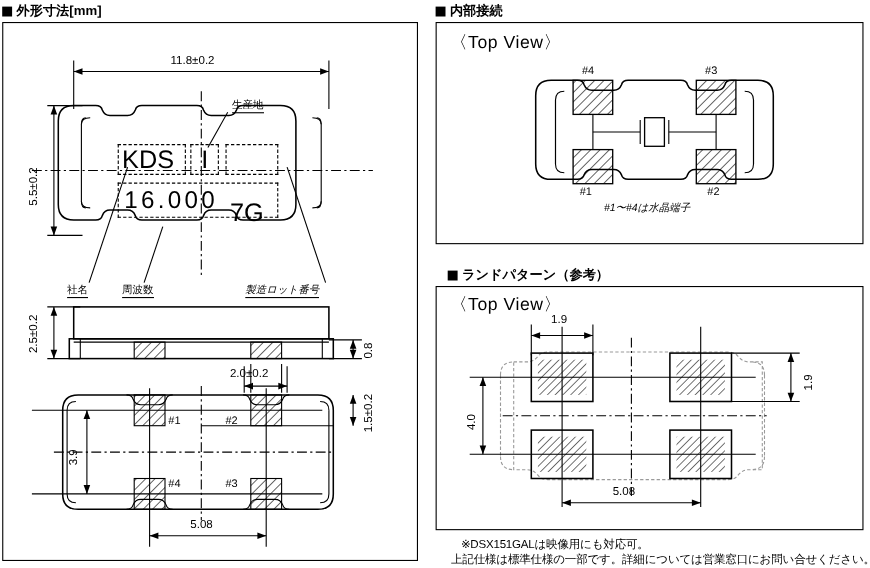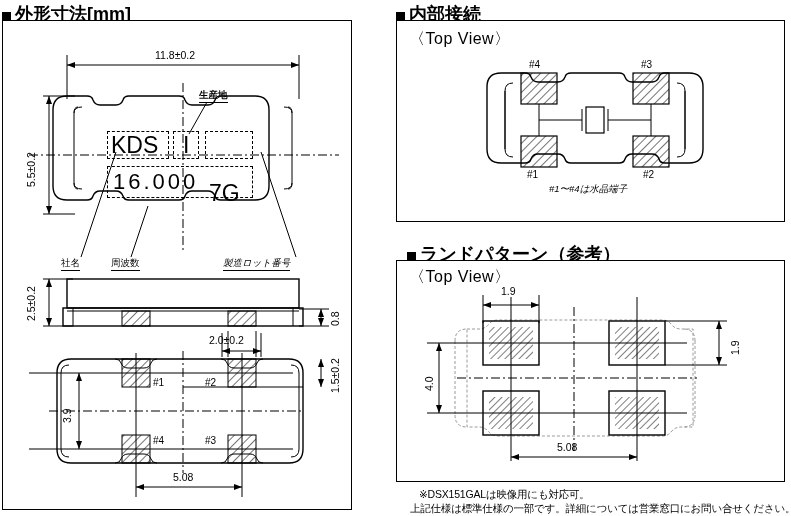--- a/index.html
+++ b/index.html
@@ -1,19 +1,19 @@
 <!DOCTYPE html>
 <html><head>
 <meta charset="utf-8">
 <style>
   html,body{margin:0;padding:0;background:#fff;}
   body{width:791px;height:516px;position:relative;overflow:hidden;
        font-family:"Liberation Sans","DejaVu Sans",sans-serif;color:#000;}
   .panel{position:absolute;border:1px solid #000;box-sizing:border-box;background:#fff;}
-  .sec-title{position:absolute;font-size:18px;font-weight:bold;white-space:nowrap;letter-spacing:0px;}
+  .sec-title{position:absolute;font-size:12px;font-weight:bold;white-space:nowrap;letter-spacing:0px;}
   .sq{display:inline-block;width:9px;height:9px;background:#000;margin-right:4px;vertical-align:-1px;}
   .unit-mm{position:absolute;font-size:12.5px;font-weight:bold;}
   .tv{position:absolute;font-size:16px;white-space:nowrap;letter-spacing:0.5px;}
   .dim{position:absolute;font-size:10.5px;white-space:nowrap;letter-spacing:0px;}
   .dimv{position:absolute;font-size:10.5px;white-space:nowrap;
         transform-origin:0 0;transform:rotate(-90deg);}
   .lbl{position:absolute;font-size:9.5px;white-space:nowrap;}
   .lblu{position:absolute;font-size:9.5px;white-space:nowrap;border-bottom:1px solid #000;}
   .note{position:absolute;font-size:10.5px;white-space:nowrap;letter-spacing:-0.2px;}
   svg{position:absolute;left:0;top:0;overflow:visible;}
@@ -28,21 +28,21 @@
   .freq{position:absolute;font-size:22px;letter-spacing:3px;line-height:1;}
   .pin{position:absolute;font-size:10px;white-space:nowrap;}
 </style>
 </head>
 <body>
 
 <div class="sec-title" style="left:2px;top:2px;">
   <span class="sq"></span><span>外形寸法[mm]</span>
 </div>
 
-<div class="panel" id="p-outline" style="left:2px;top:20px;width:350px;height:490px;">
+<div class="panel" id="p-outline" style="left:2px;top:20px;width:378px;height:490px;">
 
   <svg width="378" height="490">
 
     <g class="ln th1">
       <line x1="64" y1="34" x2="64" y2="78"></line>
       <line x1="296" y1="34" x2="296" y2="78"></line>
       <line x1="64" y1="44" x2="296" y2="44"></line>
       <path d="M64 44 l8 -3 v6 z" fill="#000" stroke="none"></path>
       <path d="M296 44 l-8 -3 v6 z" fill="#000" stroke="none"></path>
     </g>
@@ -182,21 +182,21 @@
 
   <div class="markbox" style="left:170px;top:110px;width:26px;height:28px;"></div>
   <div class="mark" style="left:180px;top:113px;">I</div>
 
   <div class="markbox" style="left:202px;top:110px;width:48px;height:28px;"></div>
   <div class="mark" style="left:206px;top:113px;margin-top:48px;">7G</div>
 
   <div class="markbox" style="left:104px;top:145px;width:146px;height:32px;"></div>
   <div class="freq" style="left:110px;top:150px;">16.000</div>
 
-  <div class="lblu" style="left:196px;top:68px;font-weight:bold;">生産地</div>
+  <div class="lblu" style="left:208px;top:68px;">生産地</div>
   <div class="lblu" style="left:58px;top:236px;">社名</div>
   <div class="lblu" style="left:108px;top:236px;">周波数</div>
   <div class="lblu" style="left:220px;top:236px;font-style:italic;">製造ロット番号</div>
 
   <div class="pin" style="left:150px;top:356px;">#1</div>
   <div class="pin" style="left:202px;top:356px;">#2</div>
   <div class="pin" style="left:202px;top:414px;">#3</div>
   <div class="pin" style="left:150px;top:414px;">#4</div>
 </div>
 

